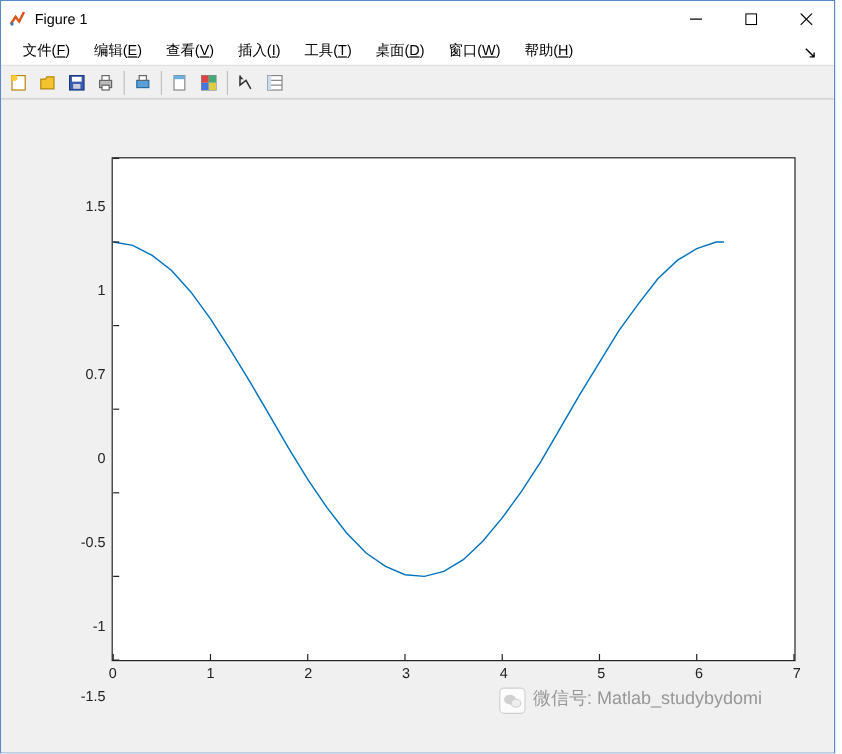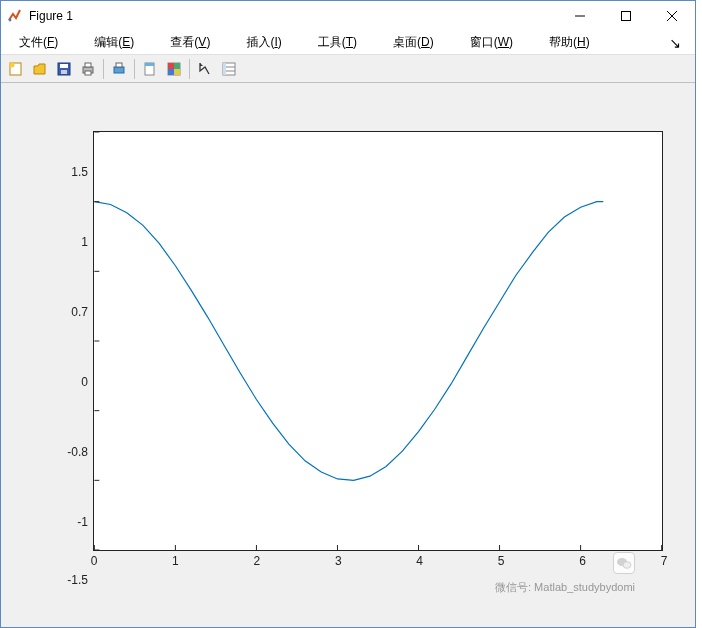--- a/index.html
+++ b/index.html
@@ -4,33 +4,33 @@
 <style>
   * { box-sizing: border-box; margin: 0; padding: 0; }
   body { font-family: "Microsoft YaHei", "Segoe UI", sans-serif; font-size: 12px; background: #fff; }
   .window { width: 696px; height: 628px; border: 1px solid #5a8ac6; display: flex; flex-direction: column; background: #fff; }
   .titlebar { height: 30px; display: flex; align-items: center; padding: 0 0 0 6px; background: #fff; }
   .titlebar .app-icon { width: 16px; height: 16px; margin-right: 6px; }
   .titlebar .title { flex: 1; font-size: 12px; color: #000; }
   .win-controls { display: flex; height: 100%; }
   .win-btn { width: 46px; height: 30px; display: flex; align-items: center; justify-content: center; cursor: pointer; }
   .win-btn svg { width: 10px; height: 10px; }
-  .menubar { height: 24px; display: flex; align-items: center; padding: 0 8px; background: #fff; border-bottom: 1px solid #e0e0e0; gap: 16px; }
+  .menubar { height: 24px; display: flex; align-items: center; padding: 0 8px; background: #fff; border-bottom: 1px solid #e0e0e0; gap: 0; }
   .menu-item { padding: 3px 10px; cursor: pointer; font-size: 12px; color: #000; }
   .menu-item u { text-decoration: underline; }
   .dock-arrow { margin-left: auto; padding-right: 6px; font-size: 14px; cursor: pointer; }
   .toolbar { height: 28px; display: flex; align-items: center; padding: 2px 4px; background: #f0f0f0; border-bottom: 1px solid #c0c0c0; gap: 2px; }
   .tool-btn { width: 22px; height: 22px; display: flex; align-items: center; justify-content: center; border: 1px solid transparent; cursor: pointer; }
   .tool-sep { width: 1px; height: 20px; background: #c0c0c0; margin: 0 2px; }
   .plot-area { flex: 1; background: #f0f0f0; position: relative; padding: 10px; }
   .axes-box { position: absolute; background: #fff; border: 1px solid #222; }
   .tick-label { position: absolute; font-size: 12px; color: #222; font-family: Arial, sans-serif; }
   .ytick { right: 100%; margin-right: 6px; transform: translateY(-50%); text-align: right; margin-top: 40px; }
   .xtick { top: 100%; margin-top: 4px; transform: translateX(-50%); }
-  .watermark { position: absolute; bottom: 32px; right: 60px; display: flex; align-items: flex-end; gap: 6px; color: #888; font-size: 11px; opacity: 0.85; flex-direction: column; }
+  .watermark { position: absolute; bottom: 32px; right: 60px; display: flex; align-items: flex-start; gap: 6px; color: #888; font-size: 15px; opacity: 0.85; }
   .wm-icon { width: 22px; height: 22px; border-radius: 4px; background: #fff; border: 1px solid #ccc; display: flex; align-items: center; justify-content: center; }
   svg.line-plot { position: absolute; inset: 0; width: 100%; height: 100%; overflow: visible; }
 </style>
 </head>
 <body>
 
 <div class="window">
 
   <div class="titlebar">
     <span class="app-icon">
@@ -153,21 +153,21 @@
           <line y1="420" y2="420" x1="0" x2="5" stroke="#222"></line>
           <line y1="350" y2="350" x1="0" x2="5" stroke="#222"></line>
           <line y1="280" y2="280" x1="0" x2="5" stroke="#222"></line>
           <line y1="210" y2="210" x1="0" x2="5" stroke="#222"></line>
           <line y1="140" y2="140" x1="0" x2="5" stroke="#222"></line>
           <line y1="70" y2="70" x1="0" x2="5" stroke="#222"></line>
           <line y1="0" y2="0" x1="0" x2="5" stroke="#222"></line>
         </svg>
     <div class="tick-label ytick" style="top: 408px;">-1.5</div>
         <div class="tick-label ytick" style="top: 350px;">-1</div>
-        <div class="tick-label ytick" style="top: 280px;">-0.8</div>
+        <div class="tick-label ytick" style="top: 280px;">-0.5</div>
         <div class="tick-label ytick" style="top: 210px;">0</div>
         <div class="tick-label ytick" style="top: 140px;">0.7</div>
         <div class="tick-label ytick" style="top: 70px;">1</div>
         <div class="tick-label ytick" style="top: 0px;">1.5</div>
         <div class="tick-label xtick" style="left: 0px;">0</div>
         <div class="tick-label xtick" style="left: 81.4286px;">1</div>
         <div class="tick-label xtick" style="left: 162.857px;">2</div>
         <div class="tick-label xtick" style="left: 244.286px;">3</div>
         <div class="tick-label xtick" style="left: 325.714px;">4</div>
         <div class="tick-label xtick" style="left: 407.143px;">5</div>

